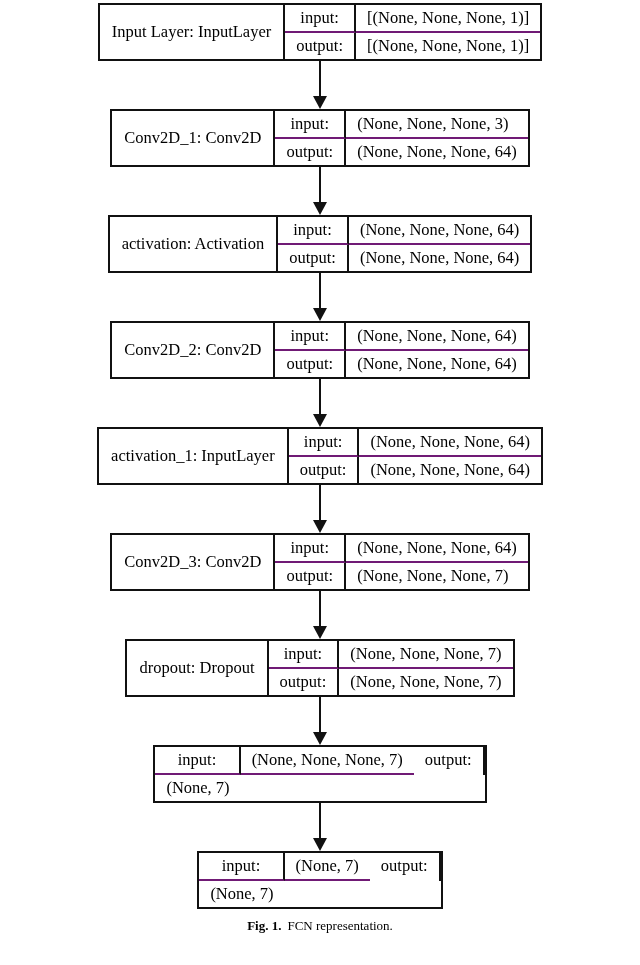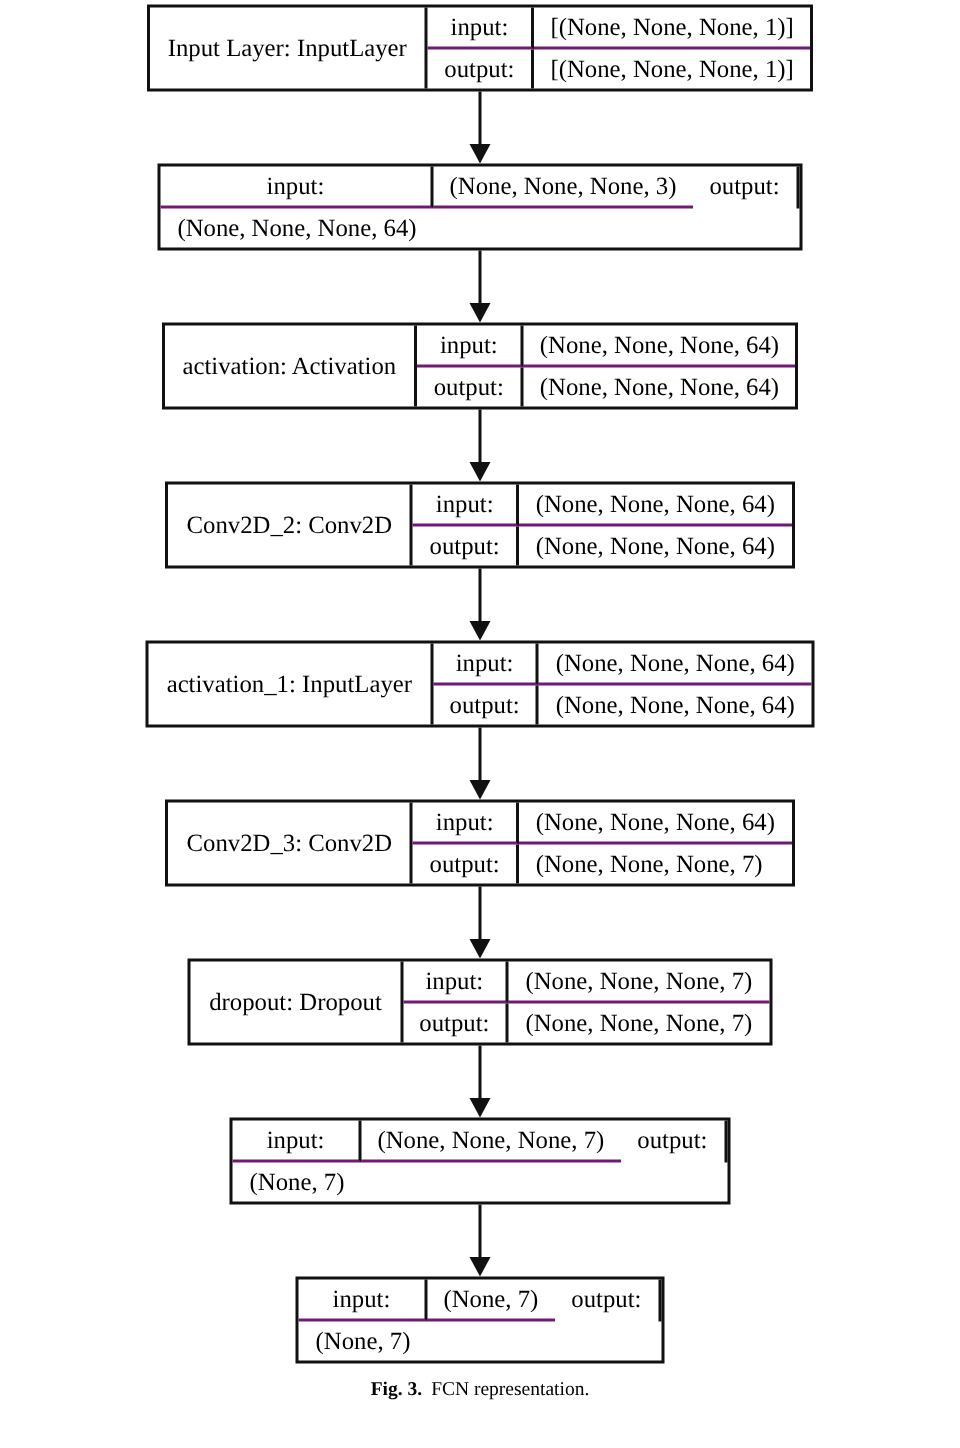--- a/index.html
+++ b/index.html
@@ -89,20 +89,21 @@
 <div class="flow">
   <div class="node">
     <div class="cell cell-name">Input Layer: InputLayer</div>
     <div class="cell cell-label row1">input:</div>
     <div class="cell cell-value row1">[(None, None, None, 1)]</div>
     <div class="cell cell-label">output:</div>
     <div class="cell cell-value">[(None, None, None, 1)]</div>
   </div>
 <div class="arrow"></div>
   <div class="node">
+    <div class="cell cell-name">Conv2D_1: Conv2D</div>
     <div class="cell cell-label row1">input:</div>
     <div class="cell cell-value row1">(None, None, None, 3)</div>
     <div class="cell cell-label">output:</div>
     <div class="cell cell-value">(None, None, None, 64)</div>
   </div>
 <div class="arrow"></div>
   <div class="node">
     <div class="cell cell-name">activation: Activation</div>
     <div class="cell cell-label row1">input:</div>
     <div class="cell cell-value row1">(None, None, None, 64)</div>
@@ -151,14 +152,14 @@
 <div class="arrow"></div>
   <div class="node">
     <div class="cell cell-label row1">input:</div>
     <div class="cell cell-value row1">(None, 7)</div>
     <div class="cell cell-label">output:</div>
     <div class="cell cell-value">(None, 7)</div>
   </div>
 </div>
 
 <div class="caption">
-  <span class="cap-label">Fig. 3.</span><span class="cap-text">FCN representation.</span>
+  <span class="cap-label">Fig. 1.</span><span class="cap-text">FCN representation.</span>
 </div>
 
 </body></html>

